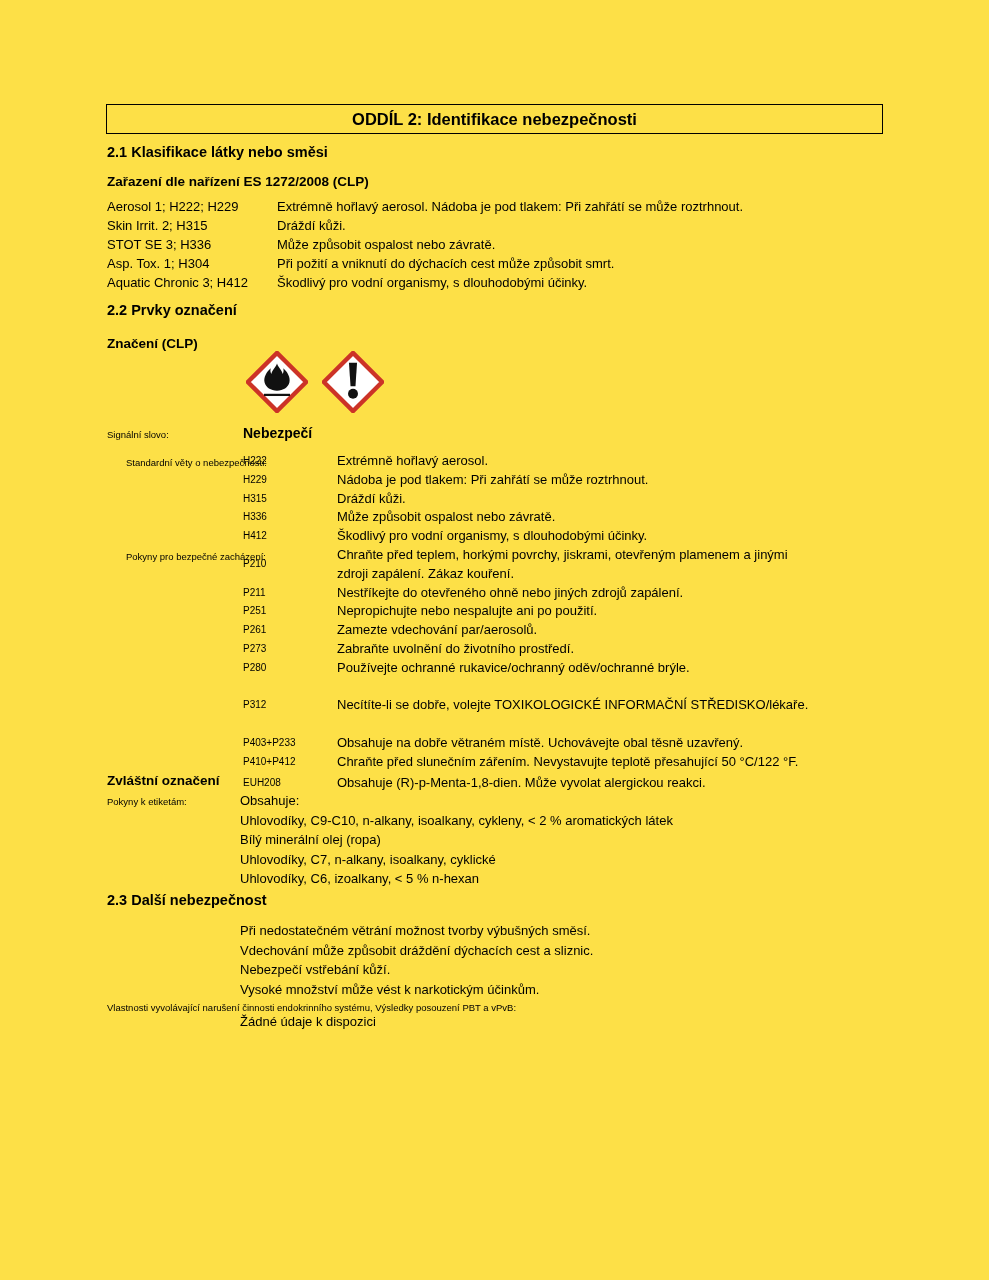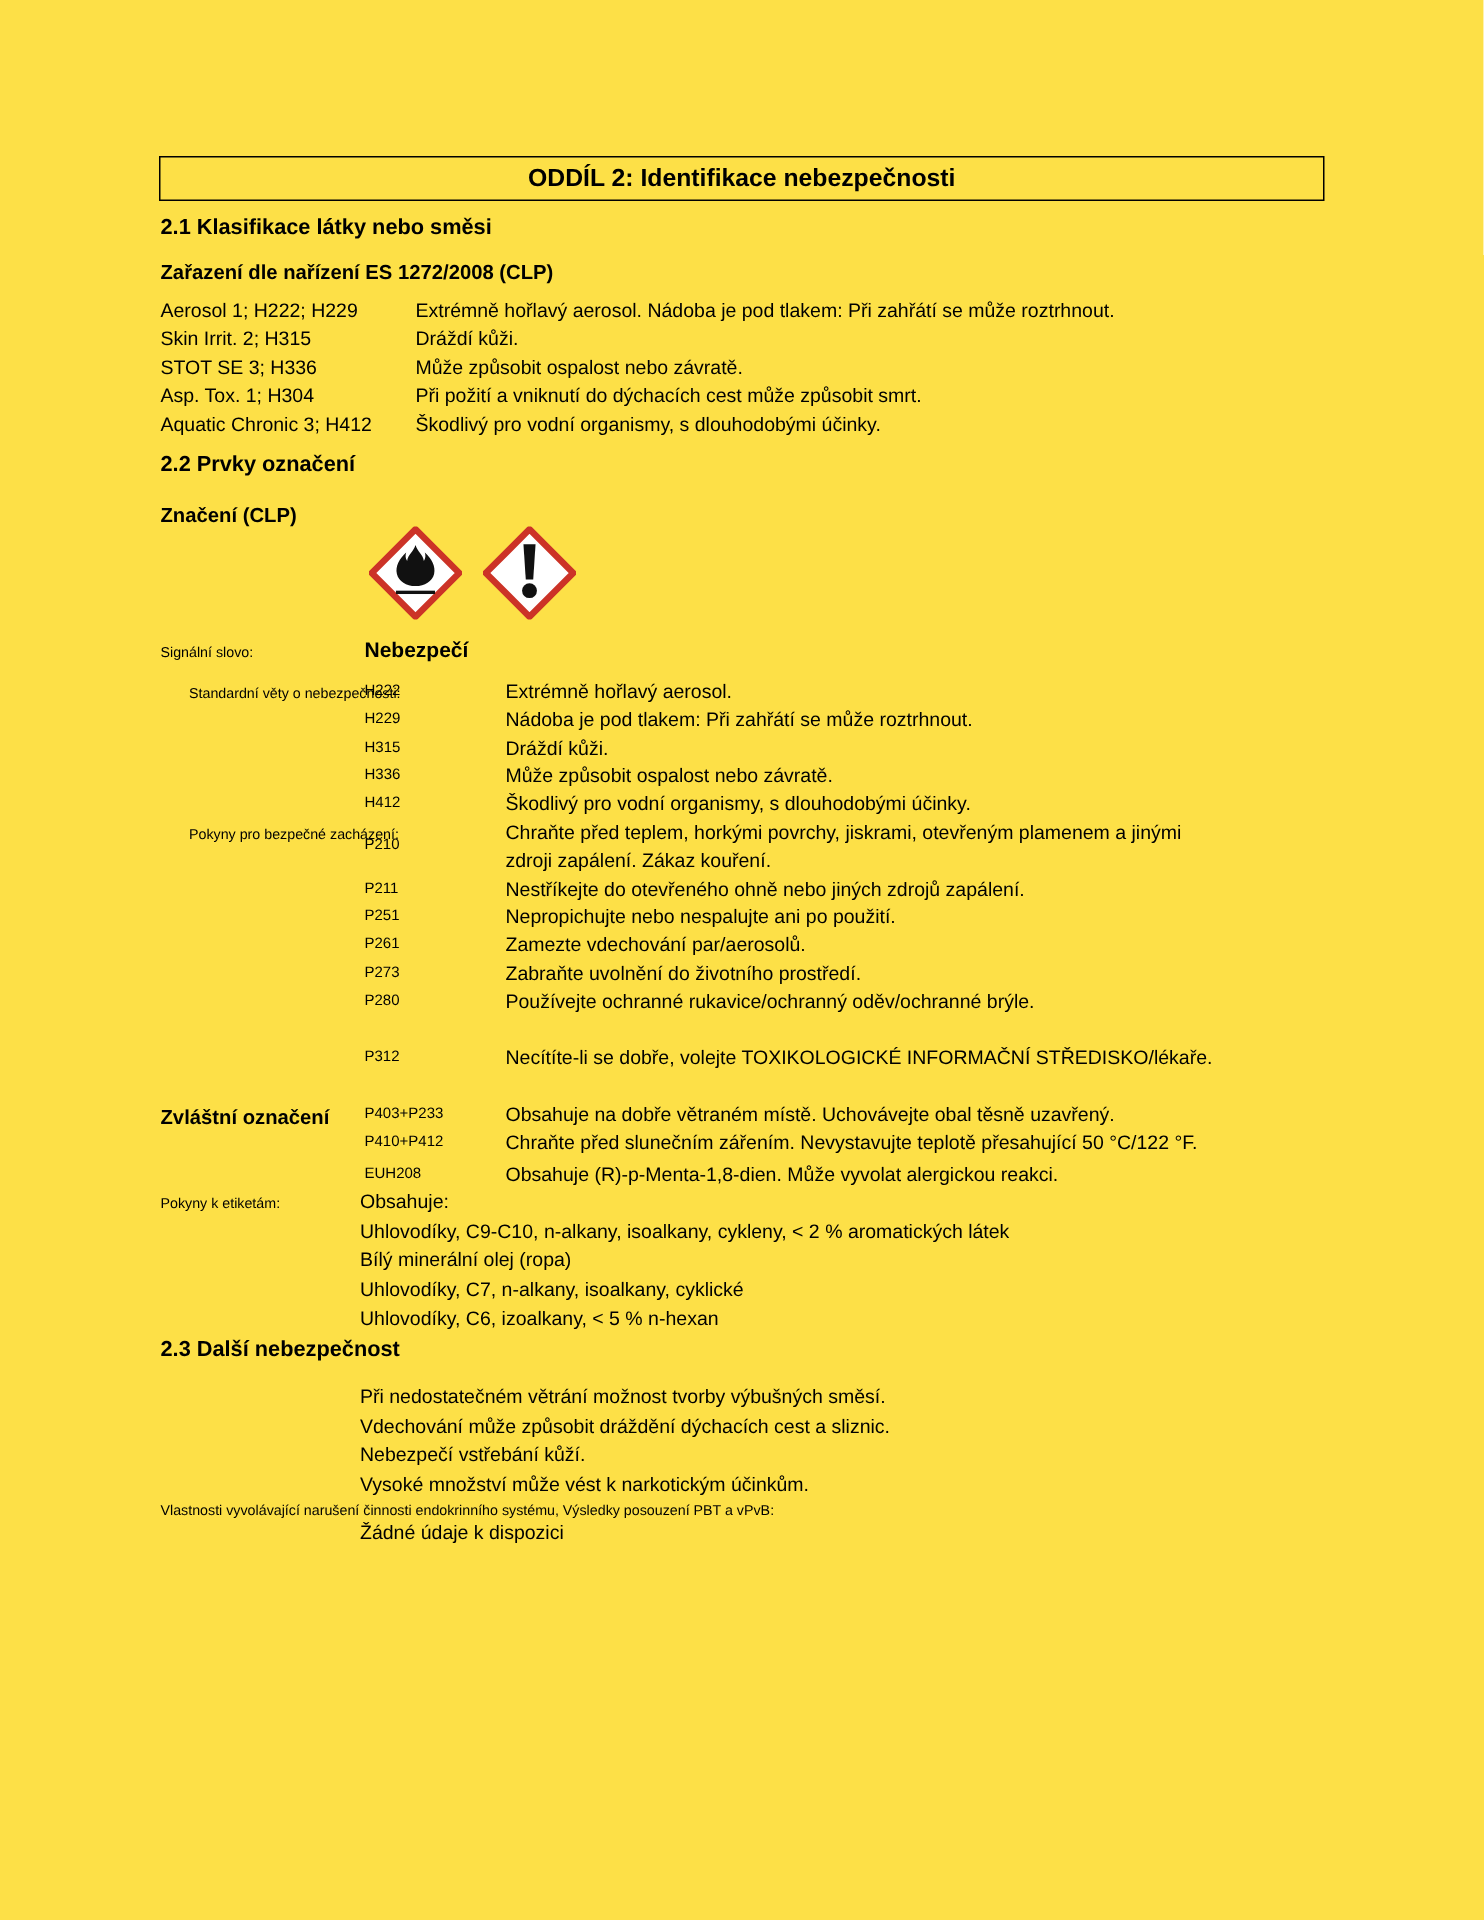--- a/index.html
+++ b/index.html
@@ -36,21 +36,21 @@
   .stmt-block { left:107px; width:800px; }
   .hz-block { top:452px; }
   .pc-block { top:546px; }
   .stmt-label { position:absolute; left:0; top:5px;margin-left:19px; }
   .stmt-rows { margin-left:136px; }
   .stmt-row { display:flex; align-items:center; line-height:18.75px; }
   .stmt-code { width:94px; flex:none; font-size:10px; }
   .stmt-text { width:542px; font-size:13px; white-space:pre-line; }
   .gap-before { margin-top:19px; }
 
-  .special-head { left:107px; top:736px; }
+  .special-head { left:107px; top:772px; }
   .euh-block { left:107px; top:774px; }
   .etiketa-row { left:107px; top:791px; display:flex; align-items:baseline; }
   .etiketa-label-col { width:133px; flex:none; overflow:visible; }
   .contains-col { font-size:13px; line-height:19.5px; }
 
   .sec23-head { left:107px; top:892px; }
   .sec23-lines { left:240px; top:921px; font-size:13px; line-height:19.5px; }
   .endocrine-label { left:107px; top:1002px; }
   .no-data { left:240px; top:1014px; font-size:13px; }
 </style>

